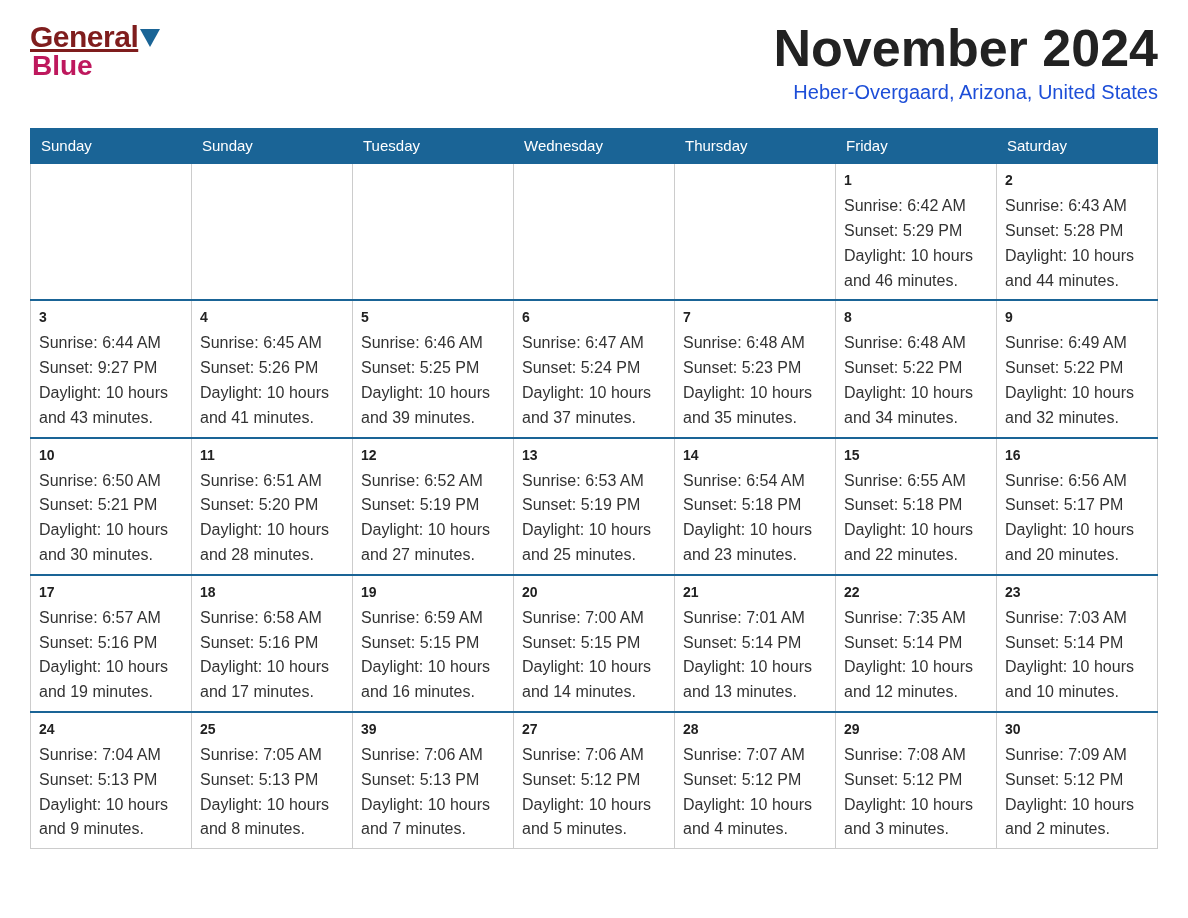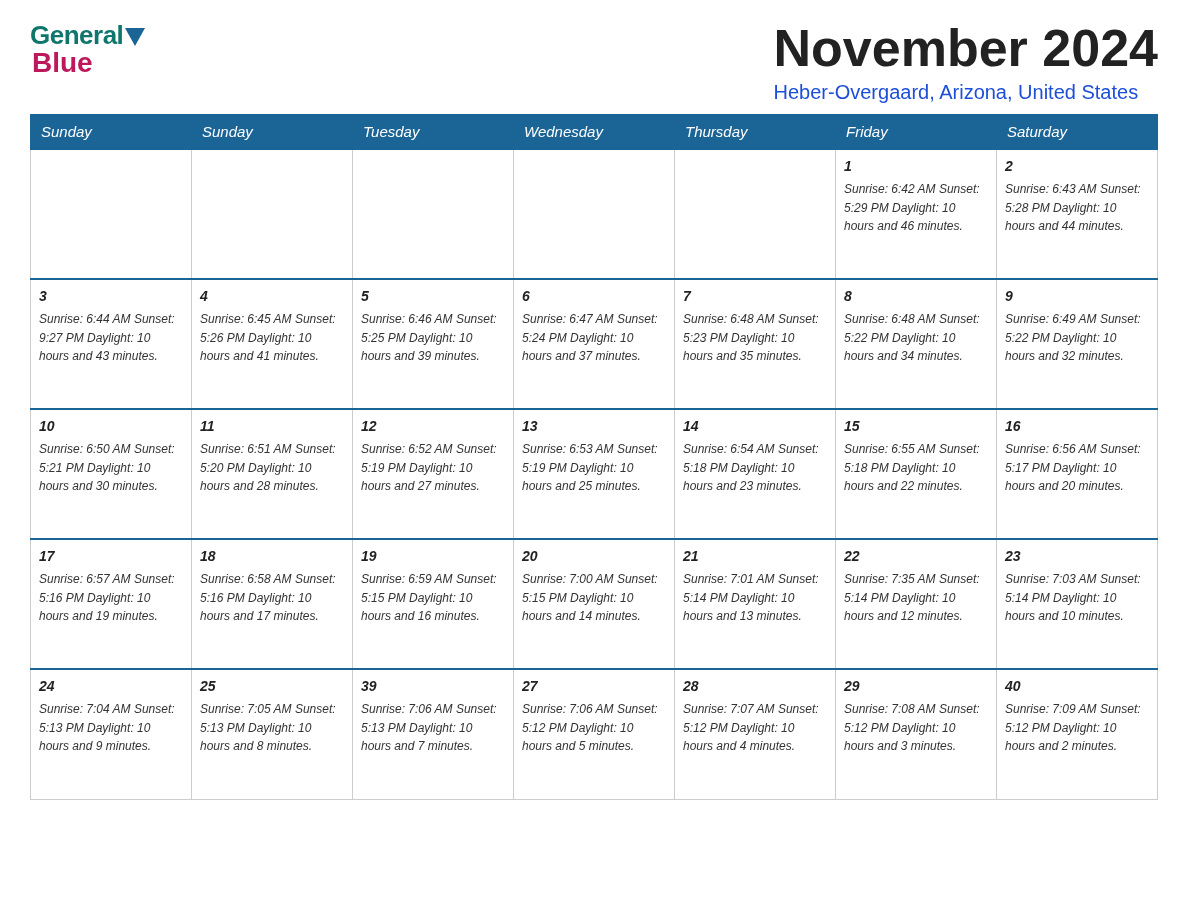--- a/index.html
+++ b/index.html
@@ -19,60 +19,61 @@
     .logo {
       display: flex;
       flex-direction: column;
       align-items: flex-start;
     }
     .logo-text {
       display: flex;
       align-items: center;
     }
     .logo-general {
-      font-size: 26px;
+      font-size: 30px;
       font-weight: bold;
-      color: #0f766e;
+      color: #7f1d1d;
       letter-spacing: -0.5px;
+      text-decoration: underline;
     }
     .logo-arrow {
       width: 0;
       height: 0;
       border-left: 10px solid transparent;
       border-right: 10px solid transparent;
       border-top: 18px solid #1a6496;
       margin-left: 2px;
       margin-top: 2px;
     }
     .logo-blue {
       font-size: 28px;
       font-weight: bold;
       color: #be185d;
       margin-top: -4px;
       margin-left: 2px;
     }
     .title-section {
+      text-align: right;
       margin-left: 24px;
     }
     .month-title {
       font-size: 52px;
       font-weight: bold;
       color: #222;
       line-height: 1.1;
     }
     .location-title {
       font-size: 20px;
       color: #1d4ed8;
       margin-top: 4px;
     }
     .calendar {
       width: 100%;
       border-collapse: collapse;
-      margin-top: 10px;
-      font-style: italic;
+      margin-top: 24px;
     }
     .calendar th {
       background-color: #1a6496;
       color: #fff;
       padding: 8px 10px;
       text-align: left;
       font-size: 15px;
       font-weight: normal;
       border: 1px solid #1a6496;
     }
@@ -91,21 +92,21 @@
       border-top: 2px solid #1a6496;
     }
     .day-number {
       font-size: 14px;
       font-weight: bold;
       color: #222;
       display: block;
       margin-bottom: 3px;
     }
     .day-info {
-      font-size: 12px;
+      font-size: 16px;
       color: #333;
       line-height: 1.55;
     }
   </style>
 </head>
 <body>
 
 <div class="header-top">
   <div class="logo">
     <div class="logo-text">
@@ -315,20 +316,20 @@
 Sunset: 5:12 PM
 Daylight: 10 hours and 4 minutes.</div>
         </td>
         <td>
           <span class="day-number">29</span>
           <div class="day-info">Sunrise: 7:08 AM
 Sunset: 5:12 PM
 Daylight: 10 hours and 3 minutes.</div>
         </td>
         <td>
-          <span class="day-number">40</span>
+          <span class="day-number">30</span>
           <div class="day-info">Sunrise: 7:09 AM
 Sunset: 5:12 PM
 Daylight: 10 hours and 2 minutes.</div>
         </td>
       </tr>
     </tbody>
 </table>
 
 </body></html>

